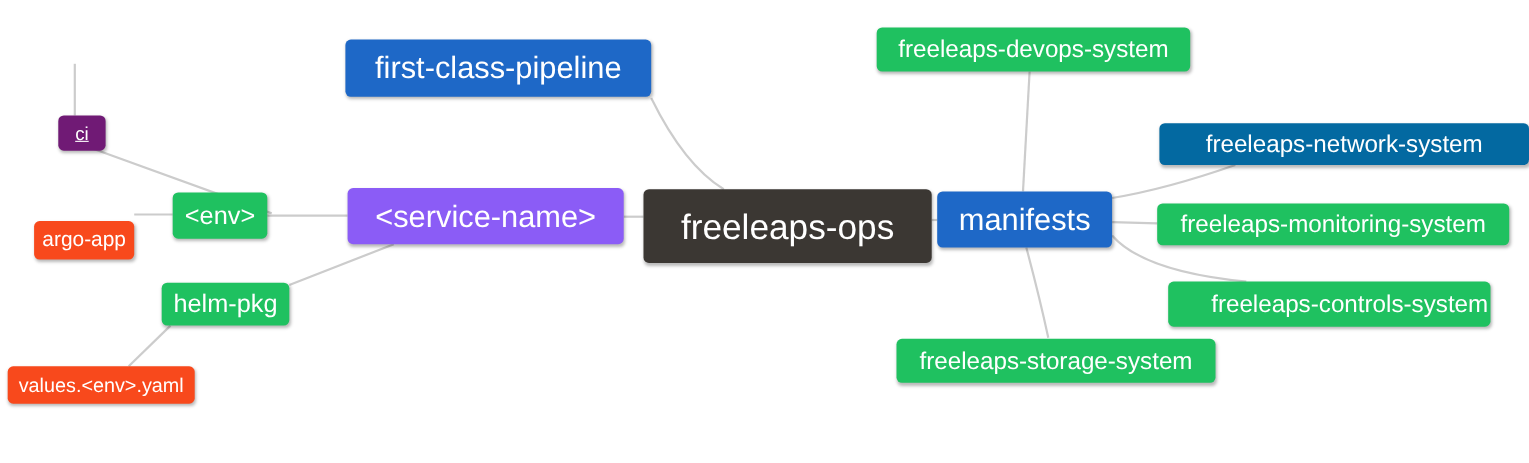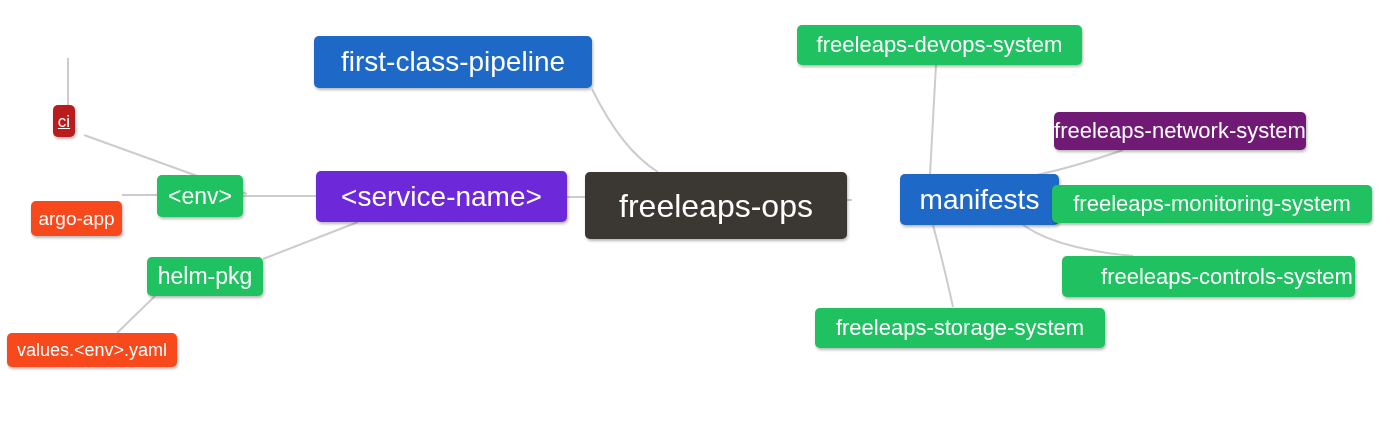--- a/index.html
+++ b/index.html
@@ -55,25 +55,25 @@
       <path d="M847,200 L852,200" fill="none" stroke="#CCCCCC" stroke-width="2"></path>
       <path d="M930,174 L936,65" fill="none" stroke="#CCCCCC" stroke-width="2"></path>
       <path d="M1011,180 Q1060,172 1123,150" fill="none" stroke="#CCCCCC" stroke-width="2"></path>
       <path d="M1011,202 L1052,203" fill="none" stroke="#CCCCCC" stroke-width="2"></path>
       <path d="M1011,214 Q1040,247 1133,256" fill="none" stroke="#CCCCCC" stroke-width="2"></path>
       <path d="M933,225 Q945,270 953,307" fill="none" stroke="#CCCCCC" stroke-width="2"></path>
     </svg>
 
 <div class="node" style="left: 585px; top: 172px; width: 262px; height: 67px; font-size: 32px; background: rgb(59, 55, 51); color: rgb(255, 255, 255);">freeleaps-ops</div>
     <div class="node" style="left: 314px; top: 36px; width: 278px; height: 52px; font-size: 28px; background: rgb(30, 104, 199); color: rgb(255, 255, 255);">first-class-pipeline</div>
-    <div class="node" style="left: 316px; top: 171px; width: 251px; height: 51px; font-size: 28px; background: #6d28d9; color: rgb(255, 255, 255);">&lt;service-name&gt;</div>
-    <div class="node" style="left: 900px; top: 174px; width: 159px; height: 51px; font-size: 28px; background: rgb(30, 104, 199); color: rgb(255, 255, 255);">manifests</div>
+    <div class="node" style="left: 316px; top: 171px; width: 251px; height: 51px; font-size: 28px; background: #8b5cf6; color: rgb(255, 255, 255);">&lt;service-name&gt;</div>
+    <div class="node" style="left: 852px; top: 174px; width: 159px; height: 51px; font-size: 28px; background: rgb(30, 104, 199); color: rgb(255, 255, 255);">manifests</div>
     <div class="node" style="left: 157px; top: 175px; width: 86px; height: 42px; font-size: 23px; background: rgb(31, 193, 96); color: rgb(255, 255, 255);">&lt;env&gt;</div>
     <div class="node" style="left: 147px; top: 257px; width: 116px; height: 39px; font-size: 23px; background: rgb(31, 193, 96); color: rgb(255, 255, 255);">helm-pkg</div>
-    <div class="node" style="left: 53px; top: 105px; width: 22px; height: 32px; font-size: 17px; background: #b91c1c; color: rgb(255, 255, 255); text-decoration: underline;">ci</div>
+    <div class="node" style="left: 53px; top: 105px; width: 43px; height: 32px; font-size: 17px; background: #701a75; color: rgb(255, 255, 255); text-decoration: underline;">ci</div>
     <div class="node" style="left: 31px; top: 177px; width: 91px; height: 35px; font-size: 19px; background: rgb(248, 73, 28); color: rgb(255, 255, 255); margin-top: 24px;">argo-app</div>
     <div class="node" style="left: 7px; top: 333px; width: 170px; height: 34px; font-size: 18px; background: rgb(248, 73, 28); color: rgb(255, 255, 255);">values.&lt;env&gt;.yaml</div>
     <div class="node" style="left: 797px; top: 25px; width: 285px; height: 40px; font-size: 22px; background: rgb(31, 193, 96); color: rgb(255, 255, 255);">freeleaps-devops-system</div>
-    <div class="node" style="left: 1054px; top: 112px; width: 252px; height: 38px; font-size: 22px; background: #701a75; color: rgb(255, 255, 255);">freeleaps-network-system</div>
+    <div class="node" style="left: 1054px; top: 112px; width: 336px; height: 38px; font-size: 22px; background: #0369a1; color: rgb(255, 255, 255);">freeleaps-network-system</div>
     <div class="node" style="left: 1052px; top: 185px; width: 320px; height: 38px; font-size: 22px; background: rgb(31, 193, 96); color: rgb(255, 255, 255);">freeleaps-monitoring-system</div>
     <div class="node" style="left: 1062px; top: 256px; width: 293px; height: 41px; font-size: 22px; background: rgb(31, 193, 96); color: rgb(255, 255, 255); padding-left: 43px;">freeleaps-controls-system</div>
     <div class="node" style="left: 815px; top: 308px; width: 290px; height: 40px; font-size: 22px; background: rgb(31, 193, 96); color: rgb(255, 255, 255);">freeleaps-storage-system</div>
   </div>
 
 </body></html>

